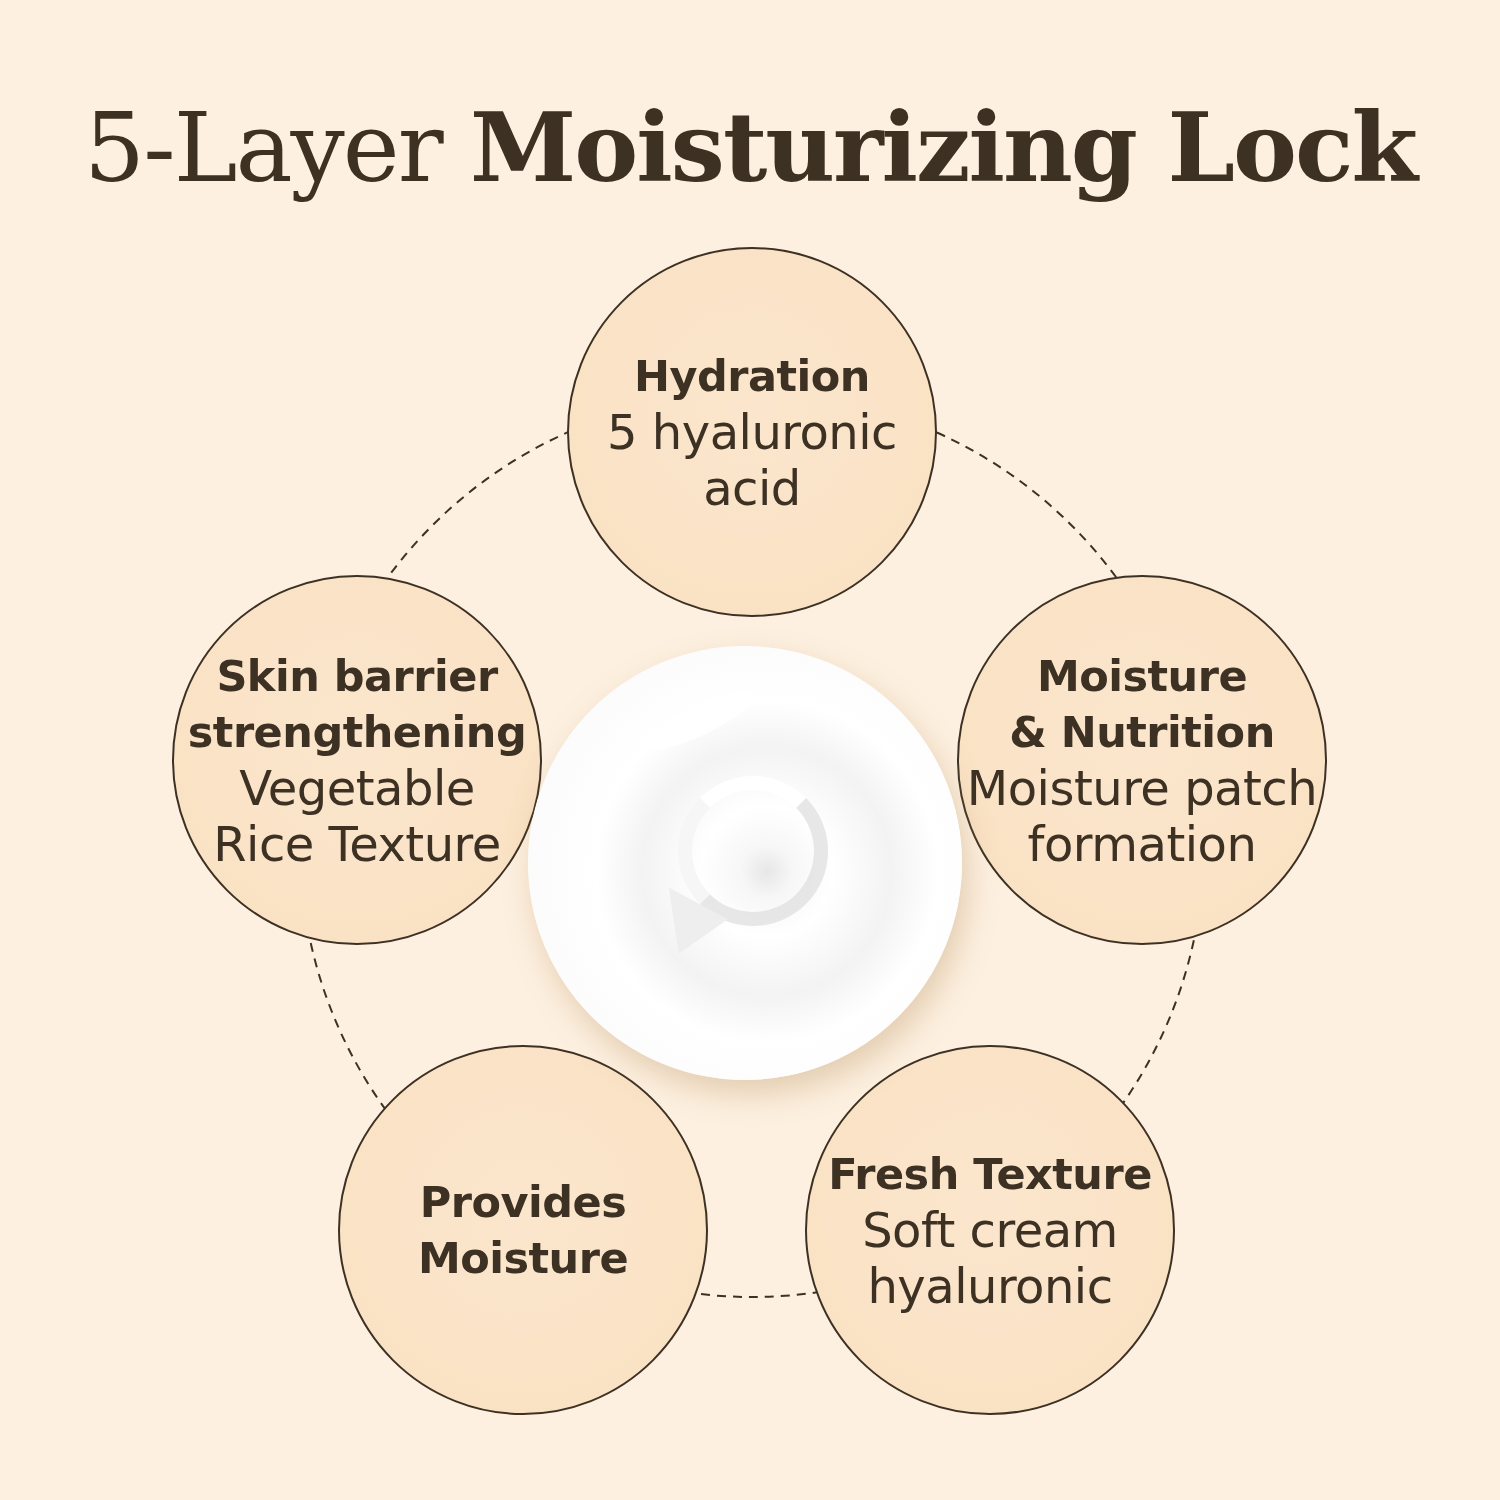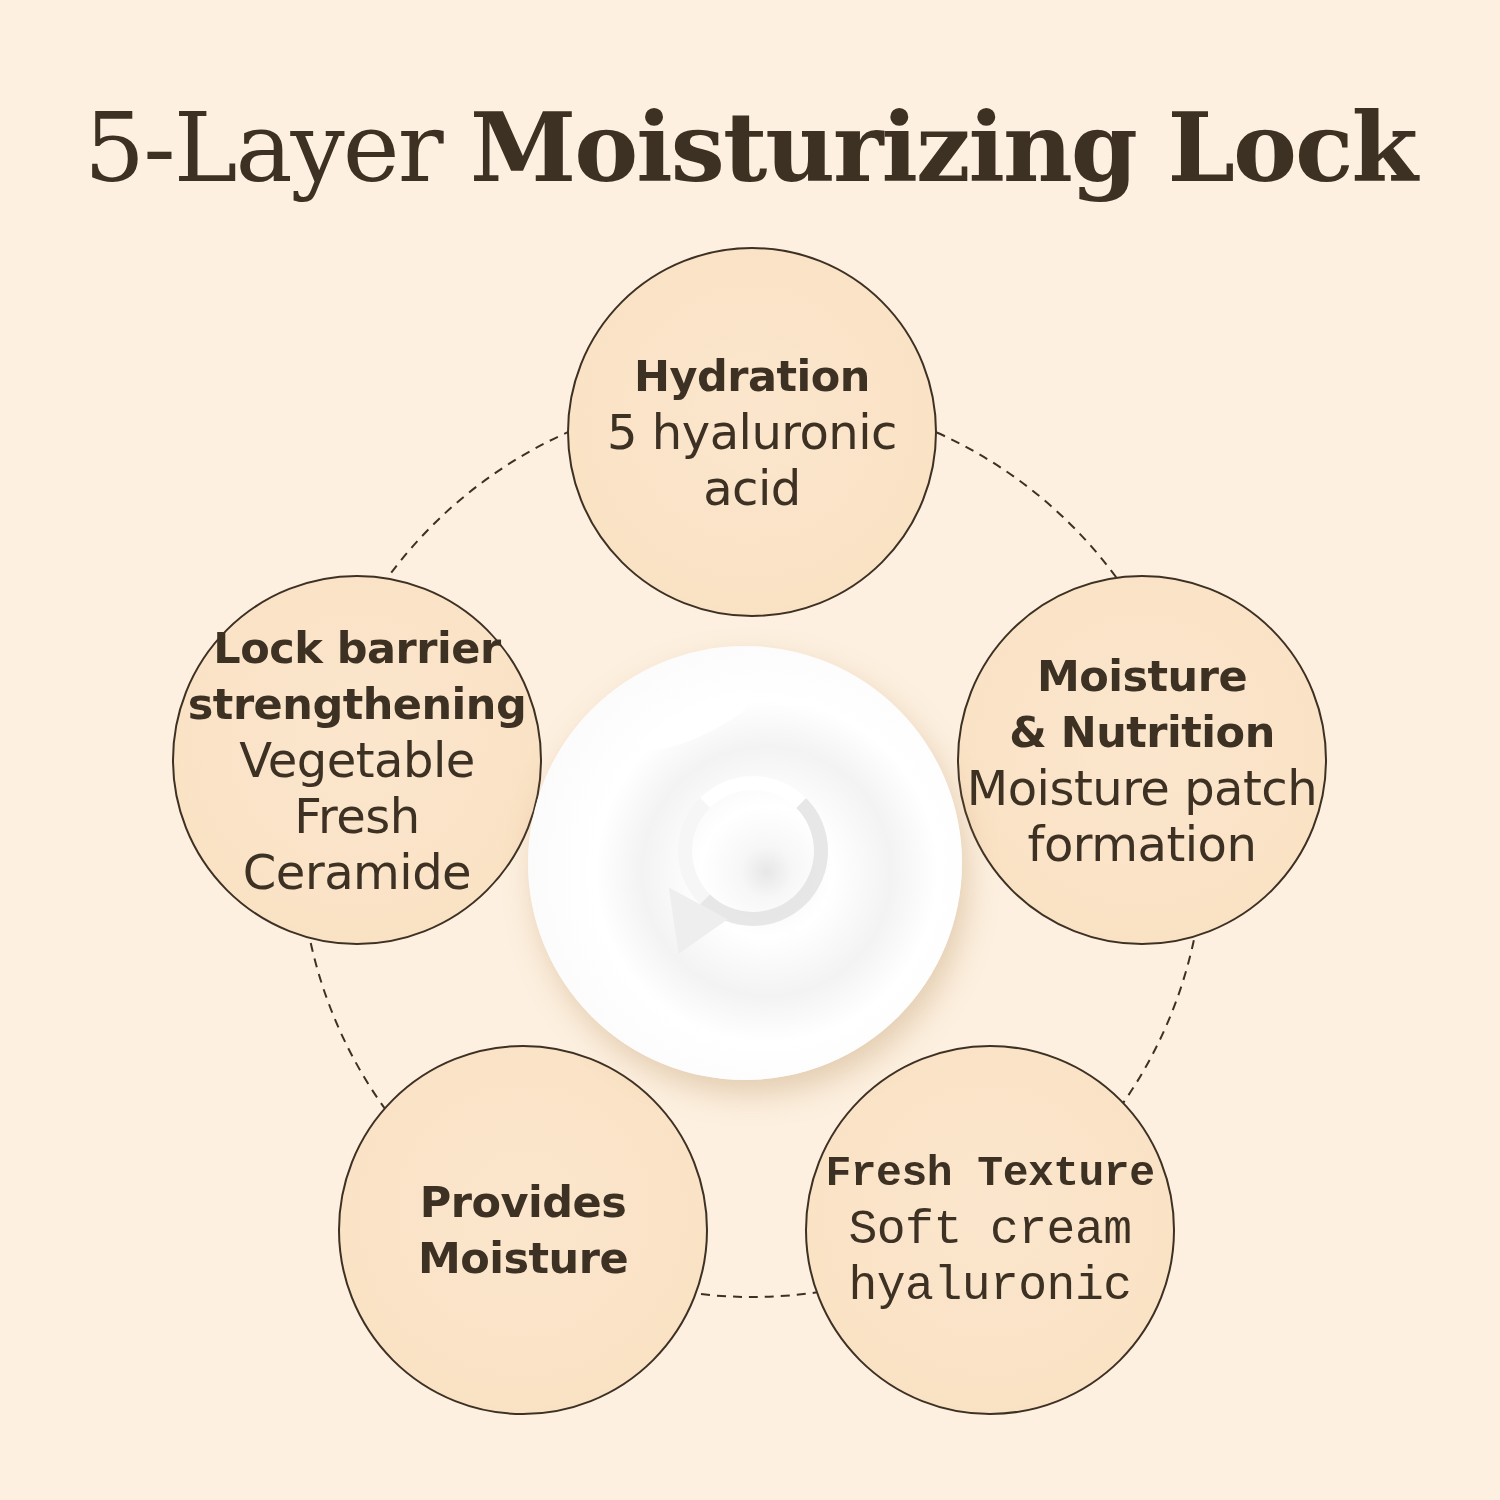--- a/index.html
+++ b/index.html
@@ -86,35 +86,35 @@
   <div class="sub">5 hyaluronic acid</div>
 </div>
 
 <div class="feature" style="left:957px; top:575px;">
   <div class="head">Moisture
 &amp; Nutrition</div>
   <div class="sub">Moisture patch
 formation</div>
 </div>
 
-<div class="feature" style="left:805px; top:1045px;font-family:Liberation Mono, monospace;">
+<div class="feature" style="left:805px; top:1045px;">
   <div class="head">Fresh Texture</div>
   <div class="sub">Soft cream
 hyaluronic</div>
 </div>
 
 <div class="feature" style="left:338px; top:1045px;">
   <div class="head">Provides
 Moisture</div>
 </div>
 
 <div class="feature" style="left:172px; top:575px;">
-  <div class="head">Lock barrier
+  <div class="head">Skin barrier
 strengthening</div>
   <div class="sub">Vegetable
-Fresh Ceramide</div>
+Rice Texture</div>
 </div>
 
 <div class="cream">
   <div class="shine"></div>
   <div class="swirl"></div>
   <div class="peak"></div>
 </div>
 
 </body></html>

